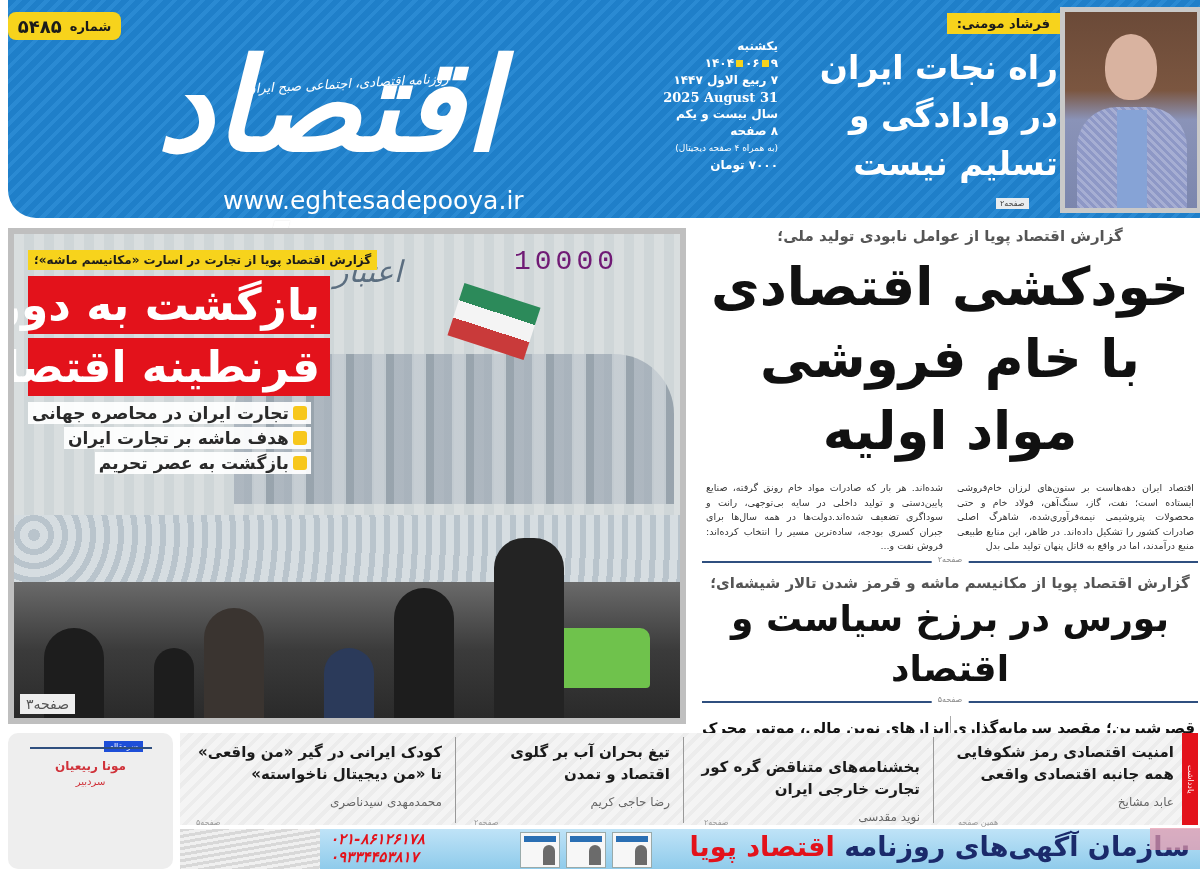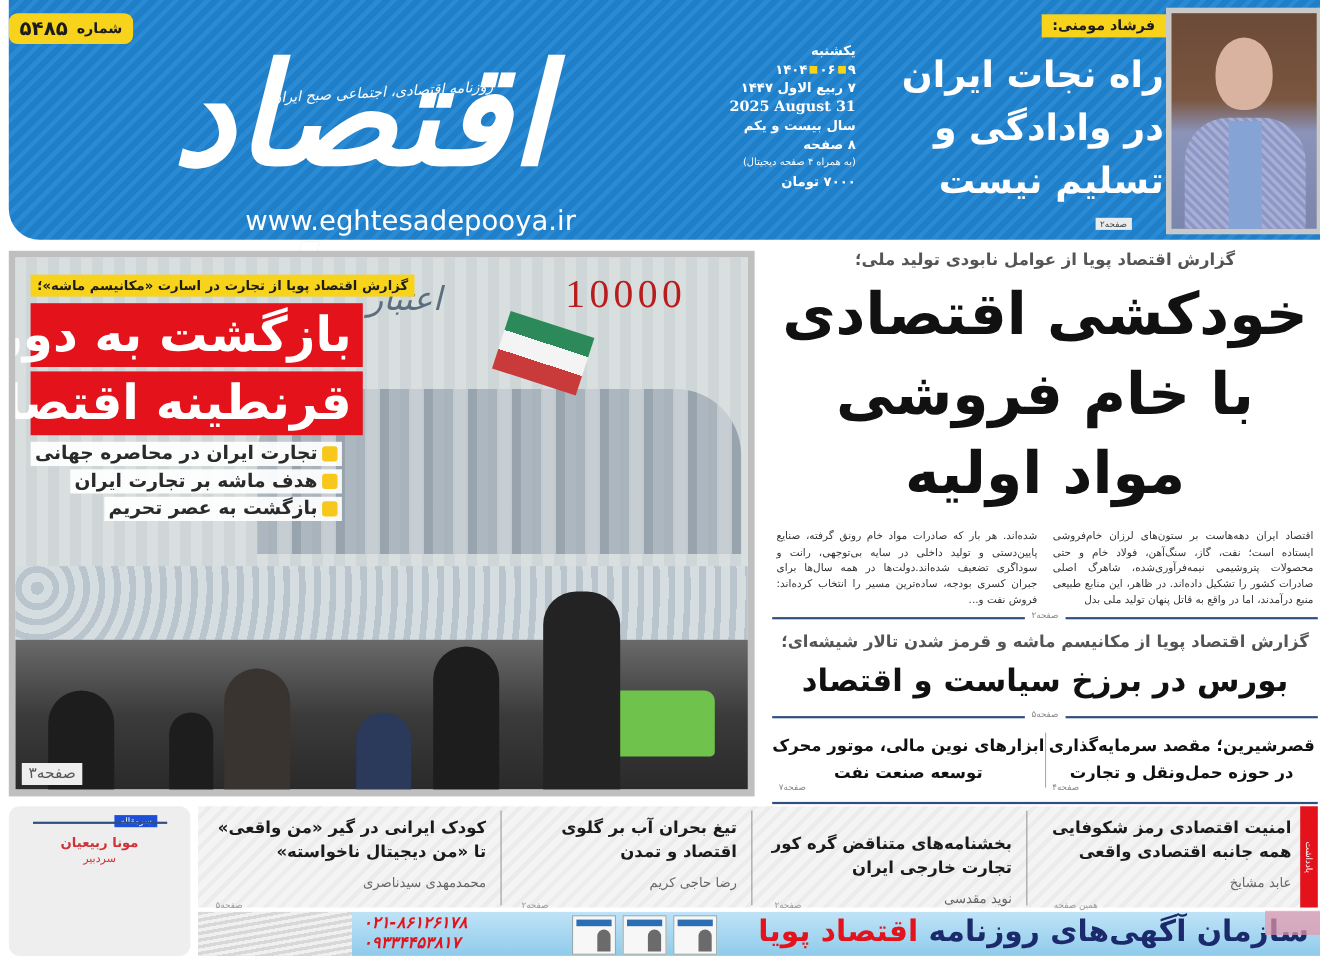--- a/index.html
+++ b/index.html
@@ -81,22 +81,22 @@
     background: #bfbfbf; padding: 6px;
   }
   .feature .photo {
     position: relative; width: 100%; height: 100%; background: #dfe3e6; overflow: hidden;
   }
   .mural {
     position: absolute; left: 0; top: 0; width: 100%; height: 58%;
     background: repeating-linear-gradient(90deg, #d9dedf 0 10px, #cfd6d8 10px 20px);
   }
   .banknote-num {
-    position: absolute; left: 500px; top: 12px; font-family: Liberation Serif, serif; font-size: 36px;
-    color: #b91c1c; letter-spacing: 4px; direction: ltr;
+    position: absolute; left: 500px; top: 12px; font-family: Liberation Mono, monospace; font-size: 28px;
+    color: #701a75; letter-spacing: 4px; direction: ltr;
   }
   .banknote-word {
     position: absolute; left: 320px; top: 20px; font-size: 30px; color: #5b6e80; font-family: "DejaVu Serif", serif;
     font-style: italic;
   }
   .flag {
     position: absolute; left: 440px; top: 60px; width: 80px; height: 55px; transform: rotate(18deg);
     background: linear-gradient(180deg, #2c8a5a 0 33%, #f4f4f4 33% 66%, #c93a3a 66% 100%);
   }
   .crowd {
@@ -149,21 +149,21 @@
     position: relative; height: 12px; margin: 2px 0;
   }
   .rule::before {
     content: ""; position: absolute; left: 0; right: 0; top: 5px; border-top: 2px solid #2f4f7f;
   }
   .rule span {
     position: absolute; left: 50%; transform: translateX(-50%); top: -1px; background: #fff; padding: 0 6px;
     font-size: 8px; color: #888;
   }
   .kicker2 { text-align: center; color: #555; font-size: 15px; font-weight: bold; margin-top: 6px; }
-  .headline2 { text-align: center; color: #111; font-weight: bold; font-size: 28px; line-height: 50px; margin-top: 2px; }
+  .headline2 { text-align: center; color: #111; font-weight: bold; font-size: 36px; line-height: 50px; margin-top: 2px; }
   .subs { display: flex; height: 62px; position: relative; }
   .sub { flex: 1; text-align: center; font-size: 15px; font-weight: bold; line-height: 24px; color: #111; position: relative; padding-top: 6px; }
   .sub .pg { position: absolute; left: 6px; bottom: -6px; font-size: 8px; color: #888; font-weight: normal; }
   .subs .vdiv { width: 1px; background: #aaa; margin: 6px 0; }
 
   
   .bottom {
     position: absolute; left: 180px; top: 733px; width: 1018px; height: 92px;
     background: repeating-linear-gradient(135deg, #f4f4f4 0 6px, #ececec 6px 10px);
   }

